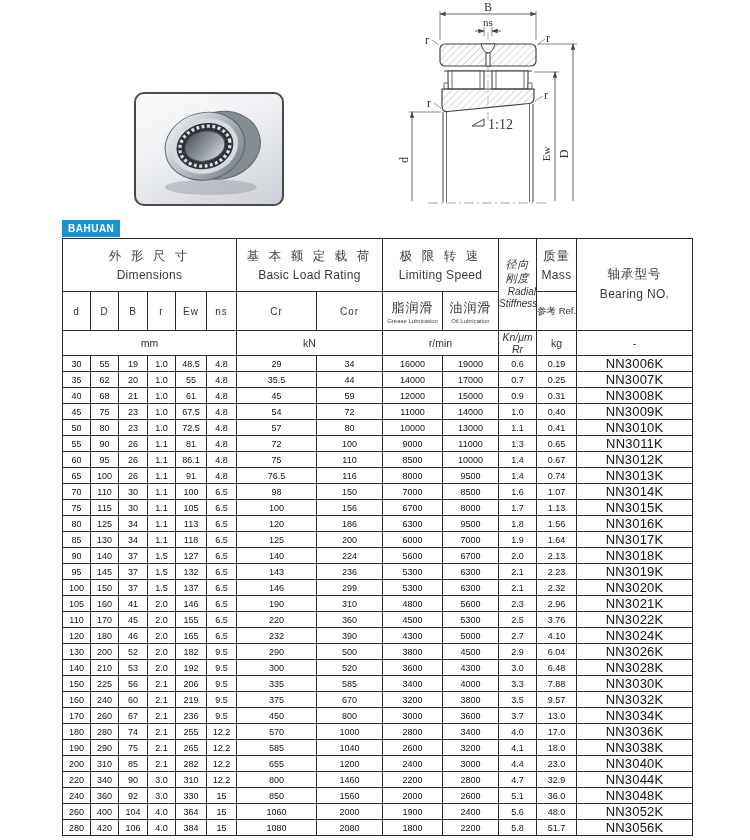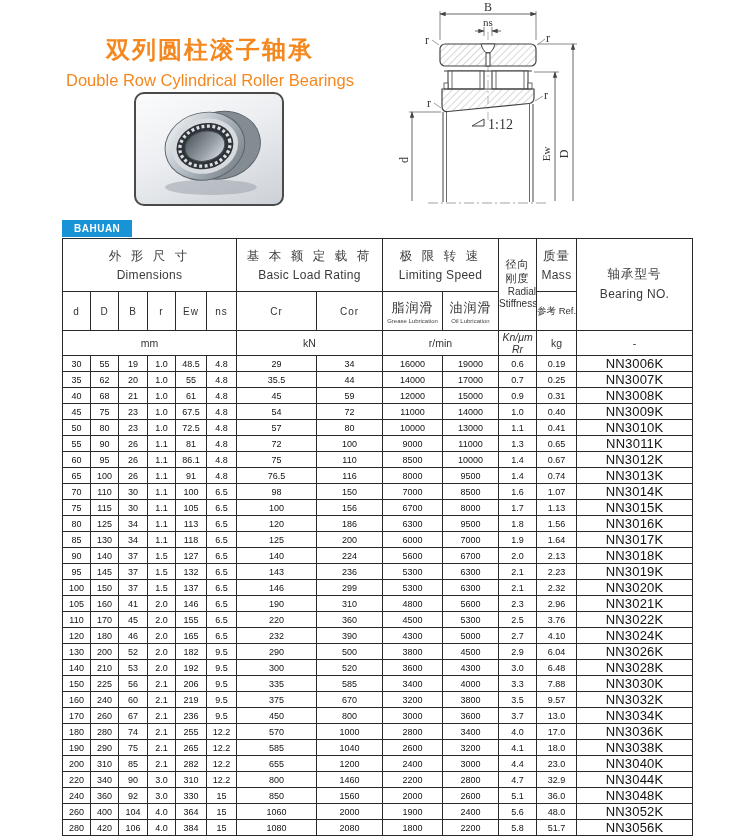--- a/index.html
+++ b/index.html
@@ -17,53 +17,49 @@
          border:2px solid #4a4a4a;border-radius:10px;
          background:linear-gradient(155deg,#fbfcfd 0%,#eceef1 45%,#ccd1d7 100%);
          display:flex;align-items:center;justify-content:center;}
 
   
   .drawing{position:absolute;left:398px;top:2px;width:200px;height:215px;}
   .drawing text{font-family:"Liberation Serif",serif;fill:#333;}
 
   
   .brand-tab{position:absolute;left:62px;top:220px;background:#1793d6;color:#fff;
-             font-size:10px;font-weight:bold;letter-spacing:.5px;padding:3px 12px 3px;}
+             font-size:10px;font-weight:bold;letter-spacing:.5px;padding:3px 6px 3px;}
 
   
   .spec-table{position:absolute;left:62px;top:238px;width:630px;border-collapse:collapse;
               table-layout:fixed;}
   .spec-table th,.spec-table td{border:1px solid #2a2a2a;text-align:center;vertical-align:middle;
               padding:0;overflow:hidden;white-space:nowrap;}
   .spec-table thead th{font-weight:normal;color:#333;background:#fff;}
   .grp-zh{font-size:12.5px;letter-spacing:3px;color:#404040;}
   .grp-en{font-size:12px;margin-top:3px;color:#3a3a3a;letter-spacing:.3px;}
   .row-grp th{height:52px;}
   .row-sub th{height:38px;}
   .row-unit th{height:24px;font-size:10.5px;color:#222;}
   .sub-letter{font-size:10px;letter-spacing:1px;color:#333;}
   .lub-zh{font-size:13px;letter-spacing:1px;color:#333;}
   .lub-en{font-size:6px;color:#444;margin-top:1px;}
-  .stiff-cell div{line-height:1.25;}
+  .stiff-cell div{line-height:1.25;font-style:italic;}
   .stiff-zh{font-size:11px;letter-spacing:1px;}
   .stiff-en{font-size:10px;text-align:right;}
   .unit-two{line-height:1.15;font-size:9px;font-style:italic;}
   .bearing-cell div{line-height:1.4;}
   .spec-table tbody td{height:14.7px;font-size:9px;color:#111;}
   .spec-table tbody td:last-child{font-size:13px;letter-spacing:.2px;}
 </style>
 </head>
 <body>
 
 <div class="page">
 
-  <div class="title-block">
-    <div class="title-zh">双列圆柱滚子轴承</div>
-    <div class="title-en">Double Row Cylindrical Roller Bearings</div>
-  </div>
 
   <div class="photo">
     <svg width="134" height="100" viewBox="0 0 140 104">
       <defs>
         <linearGradient id="met" x1="0" y1="0" x2="1" y2="1">
           <stop offset="0" stop-color="#fafcfd"></stop>
             <stop offset="0.45" stop-color="#b7bfc6"></stop>
             <stop offset="1" stop-color="#6c747c"></stop>
         </linearGradient>
         <linearGradient id="bore" x1="0" y1="0" x2="1" y2="1">

